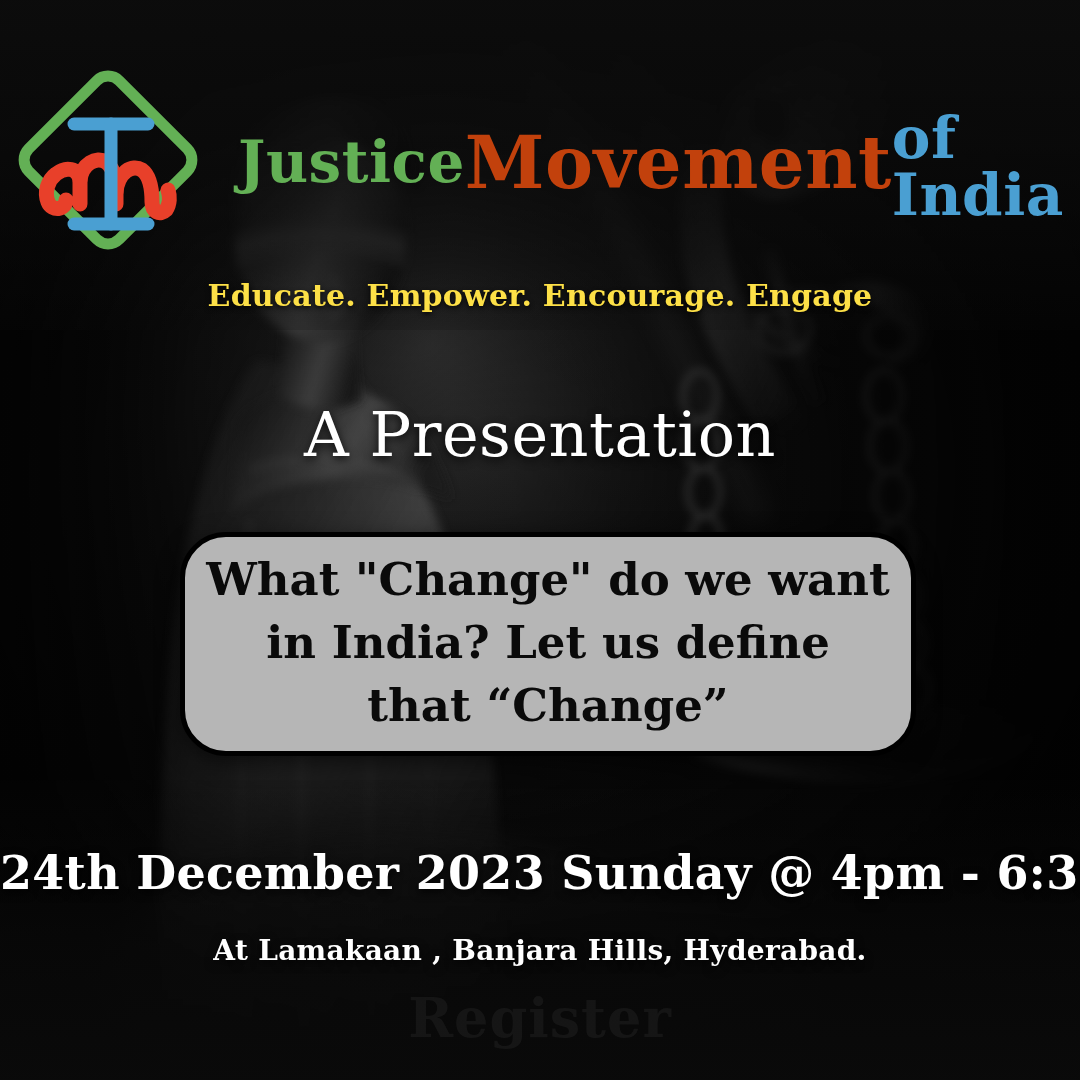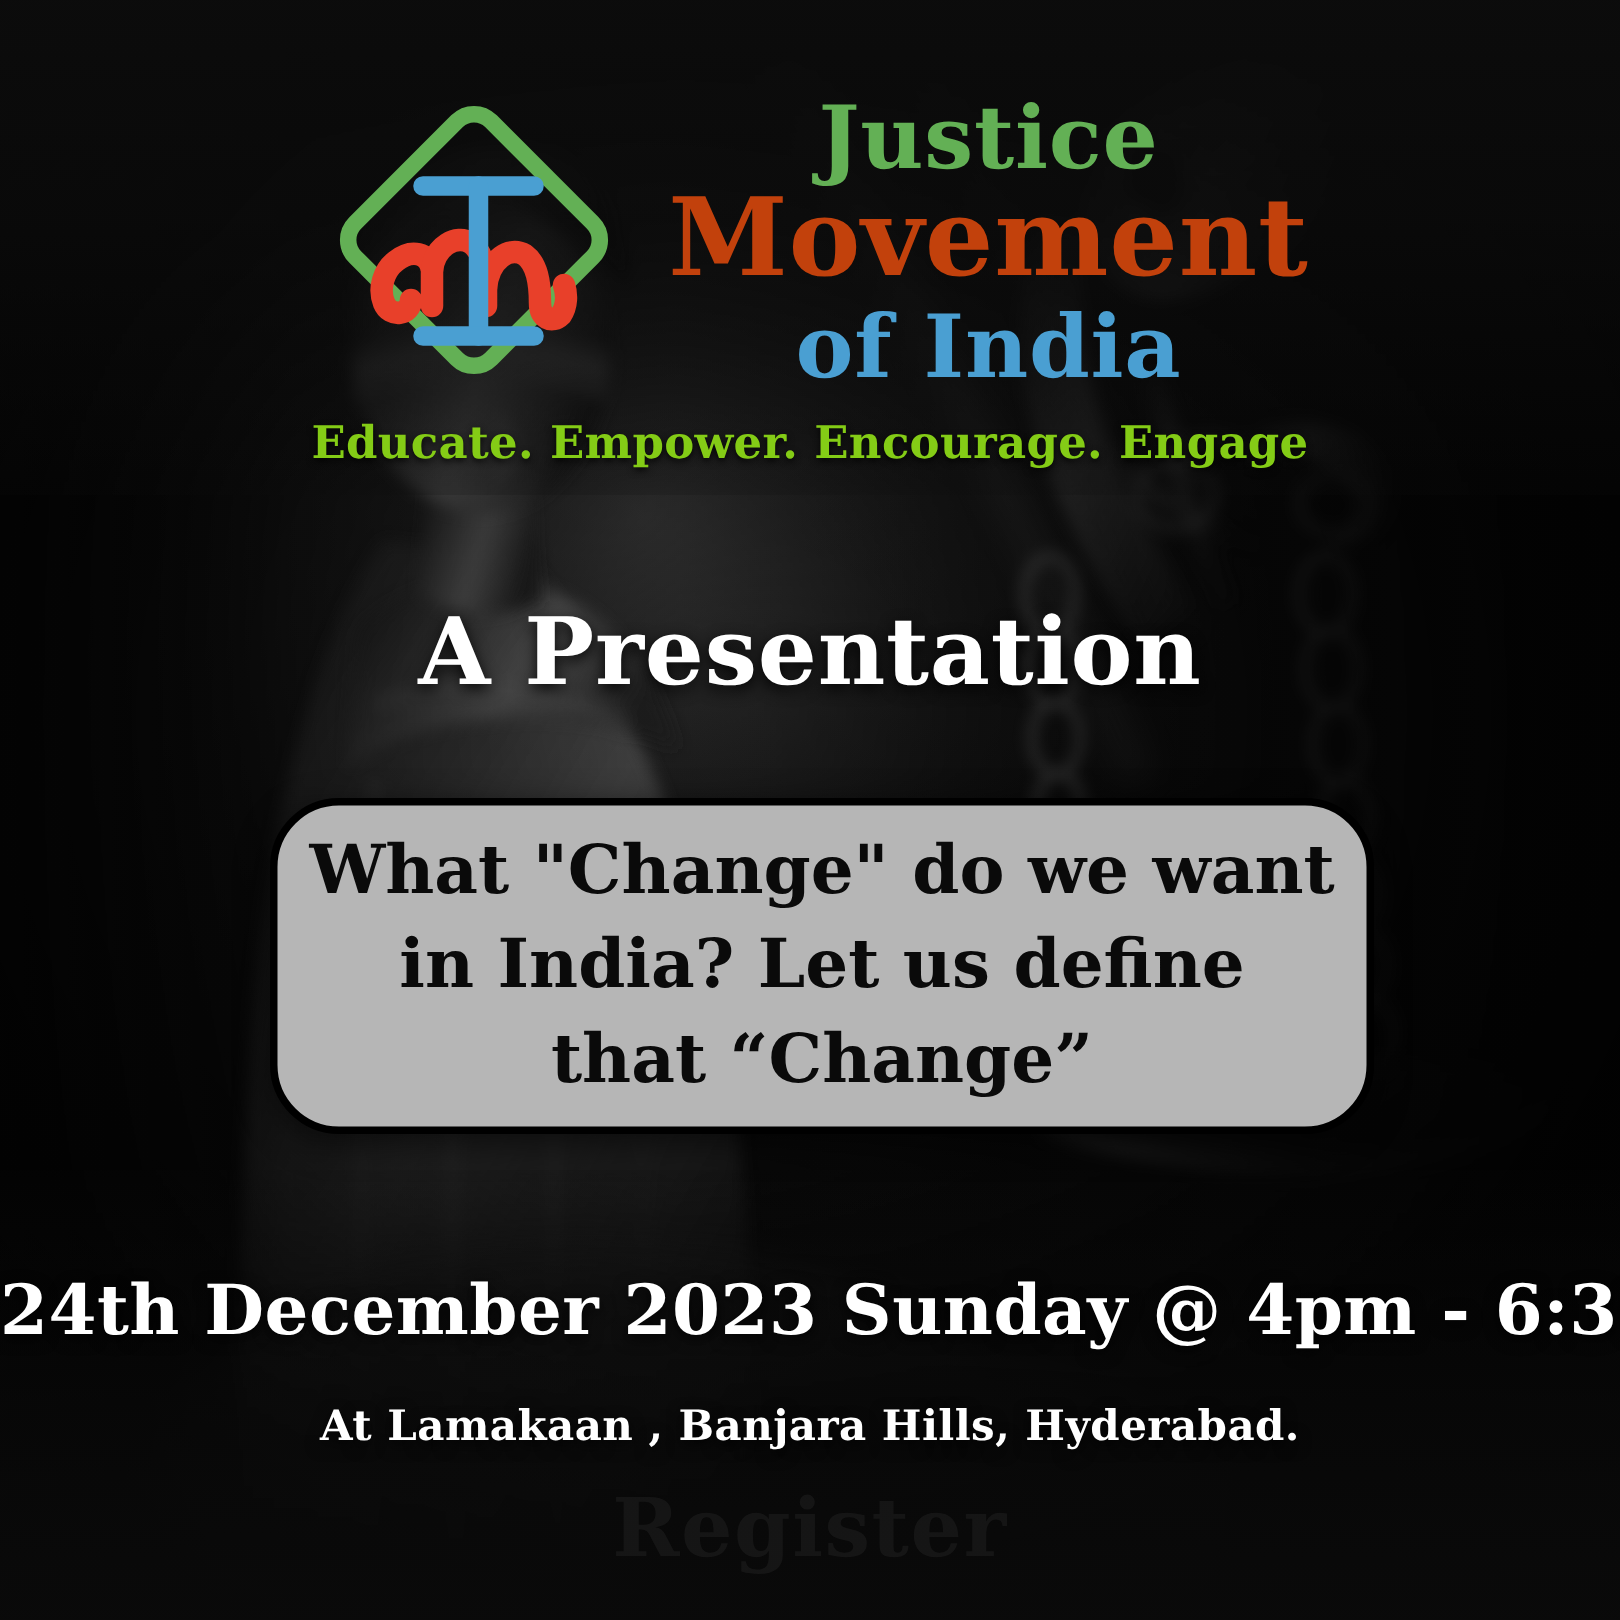--- a/index.html
+++ b/index.html
@@ -65,51 +65,51 @@
   }
   .logo-row {
     display: flex;
     align-items: center;
     justify-content: center;
     gap: 22px;
   }
   .logo-mark { width: 216px; height: 216px; flex: 0 0 auto; }
   .logo-words {
     display: flex;
-    flex-direction: column;
+    flex-direction: row;
     align-items: center;
     line-height: 0.98;
     font-family: "DejaVu Serif", "Liberation Serif", serif;
     font-weight: bold;
     letter-spacing: 0.5px;
     margin-top: 4px;
   }
   .logo-line1 { font-size: 58px; color: #63b055; }
   .logo-line2 { font-size: 72px; color: #c2410c; margin-top: 2px; }
   .logo-line3 { font-size: 58px; color: #4a9fd2; margin-top: 10px; }
 
   .tagline {
     margin-top: 10px;
     font-family: "DejaVu Serif", "Liberation Serif", serif;
     font-weight: bold;
     font-size: 30px;
-    color: #84cc16;
+    color: #fde047;
     letter-spacing: 0.2px;
     text-shadow: 0 2px 5px rgba(0,0,0,0.85);
   }
 
   
   .headline {
     position: absolute;
     left: 0; right: 0;
     top: 398px;
     z-index: 10;
     text-align: center;
     font-family: "DejaVu Serif", "Liberation Serif", serif;
-    font-weight: bold;
+    font-weight: normal;
     font-size: 62px;
     color: #ffffff;
     letter-spacing: 0.5px;
     text-shadow: 0 3px 10px rgba(0,0,0,0.9);
   }
 
   
   .question-box {
     position: absolute;
     left: 180px;

